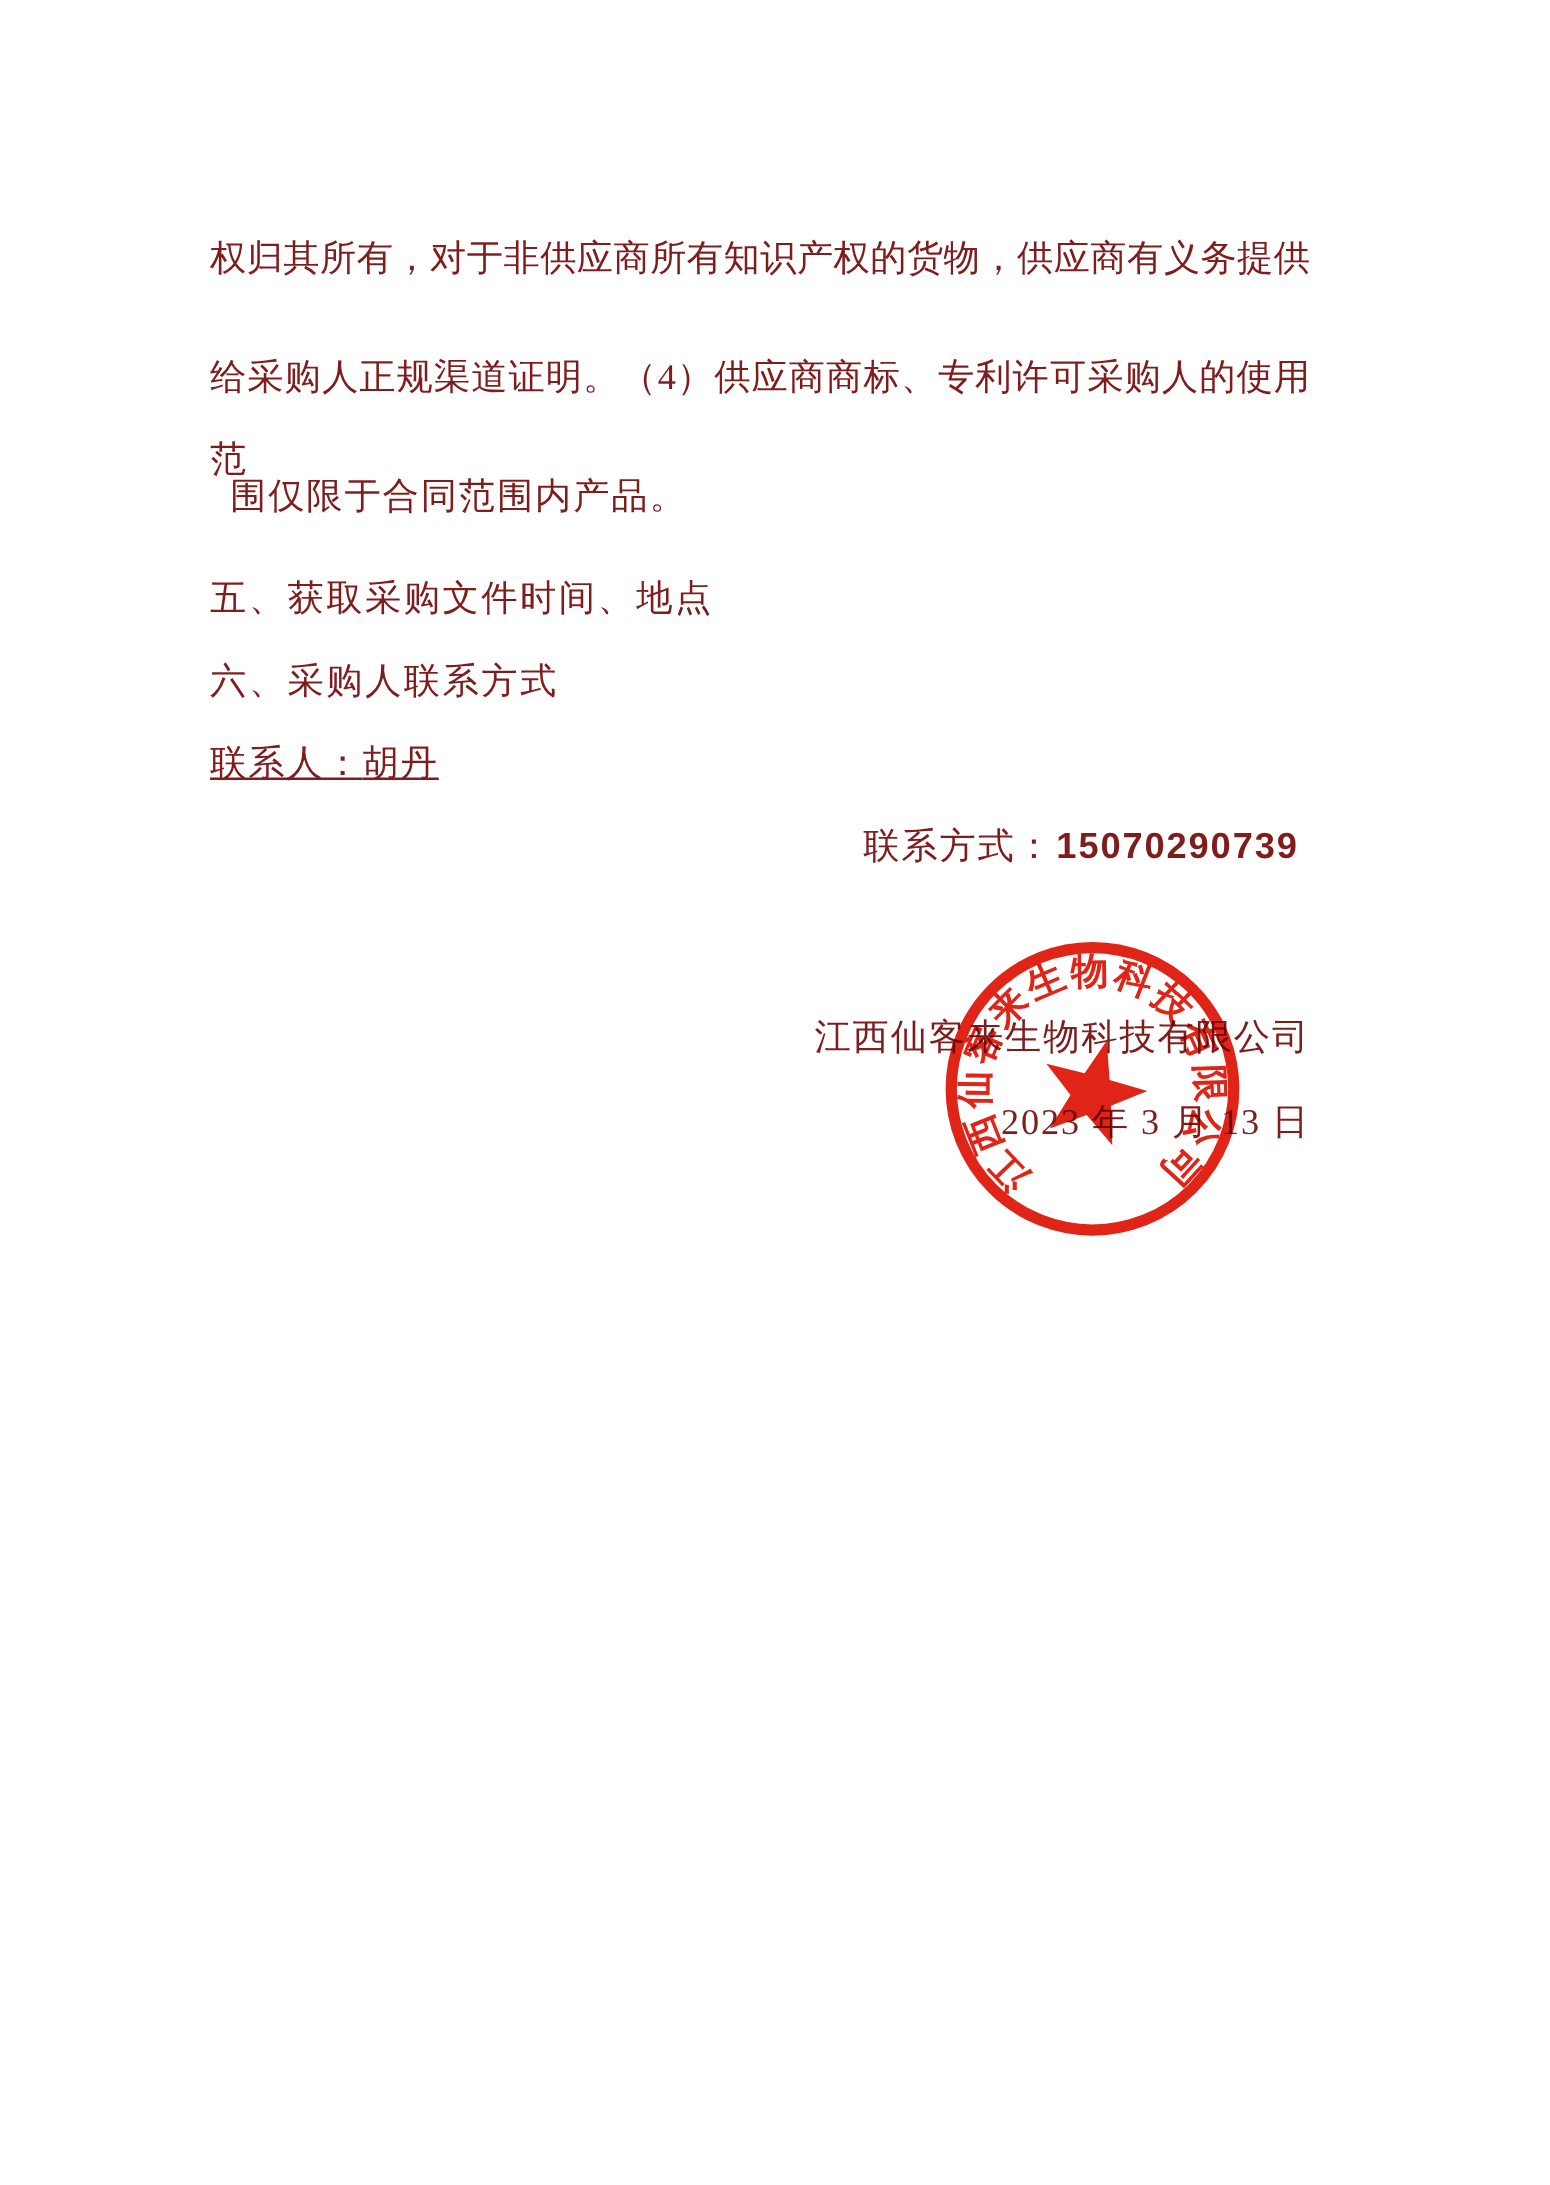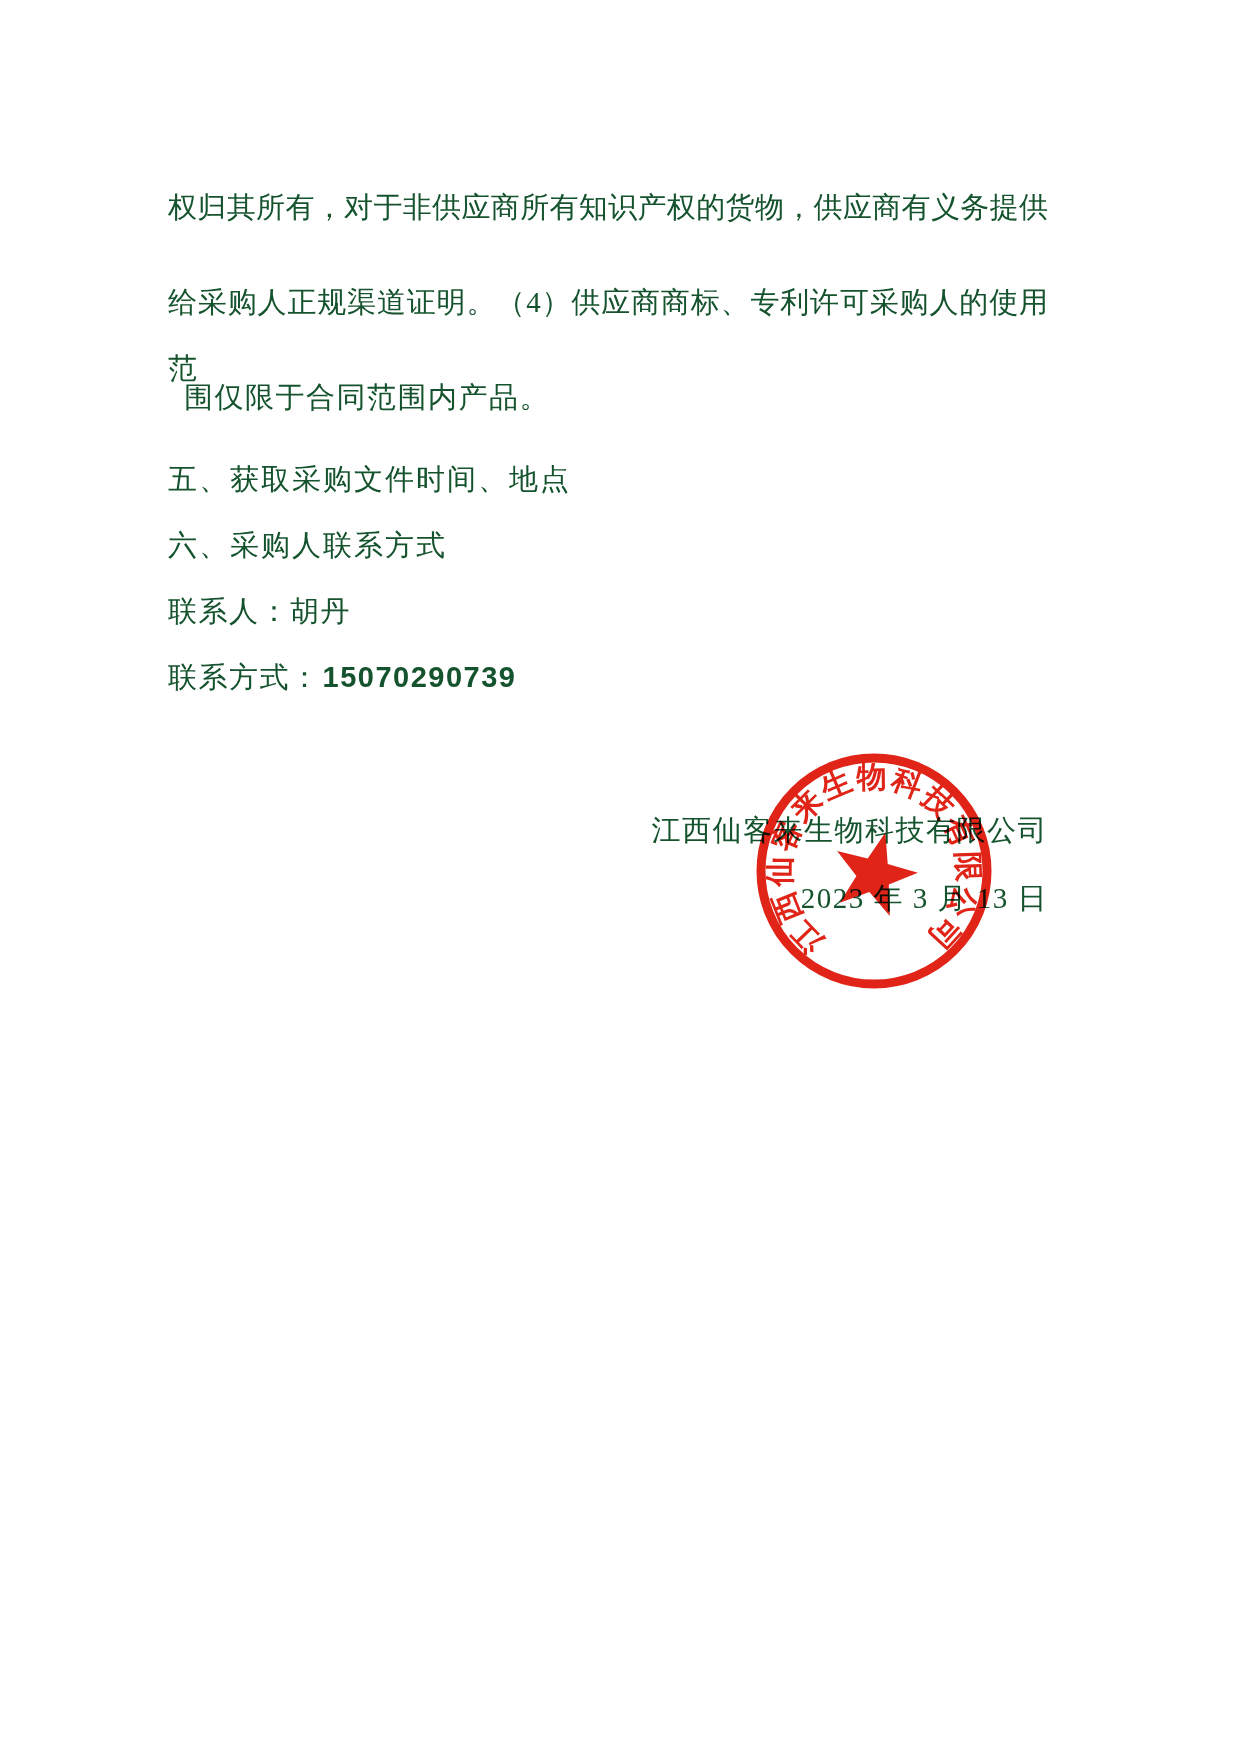--- a/index.html
+++ b/index.html
@@ -7,21 +7,21 @@
     padding: 0;
     background: #ffffff;
   }
   .page {
     position: relative;
     width: 1240px;
     height: 1504px;
     background: #ffffff;
     overflow: hidden;
     font-family: "Liberation Serif", "DejaVu Serif", serif;
-    color: #14532d;
+    color: #7f1d1d;
   }
   .doc {
     position: absolute;
     left: 168px;
     top: 145px;
     width: 880px;
   }
   .line {
     height: 66px;
     line-height: 66px;
@@ -87,25 +87,25 @@
     <p class="line jline">权归其所有，对于非供应商所有知识产权的货物，供应商有义务提供</p>
     <p class="line jline">给采购人正规渠道证明。（4）供应商商标、专利许可采购人的使用范</p>
     <p class="line" style="margin:16px;">围仅限于合同范围内产品。</p>
 
     <h2 class="line heading">五、获取采购文件时间、地点</h2>
 
 
 
     <h2 class="line heading">六、采购人联系方式</h2>
 
-    <p class="line" style="margin:0;">
+    <p class="line" style="margin:0;text-decoration:underline;">
       <span>联系人：</span><span>胡丹</span>
     </p>
 
-    <p class="line" style="margin:0;">
+    <p class="line" style="margin:0;text-align:right;">
       <span>联系方式：</span><span class="sansnum nogapleft">15070290739</span>
     </p>
   </div>
 
   <div class="signature-block sig-company">江西仙客来生物科技有限公司</div>
   <div class="signature-block sig-date">2023 年 3 月 13 日</div>
 
   <div class="stamp">
     <svg viewBox="0 0 260 260">
       <circle cx="130" cy="130" r="113" fill="none" stroke="var(--stamp-color, #e02417)" stroke-width="9"></circle>

